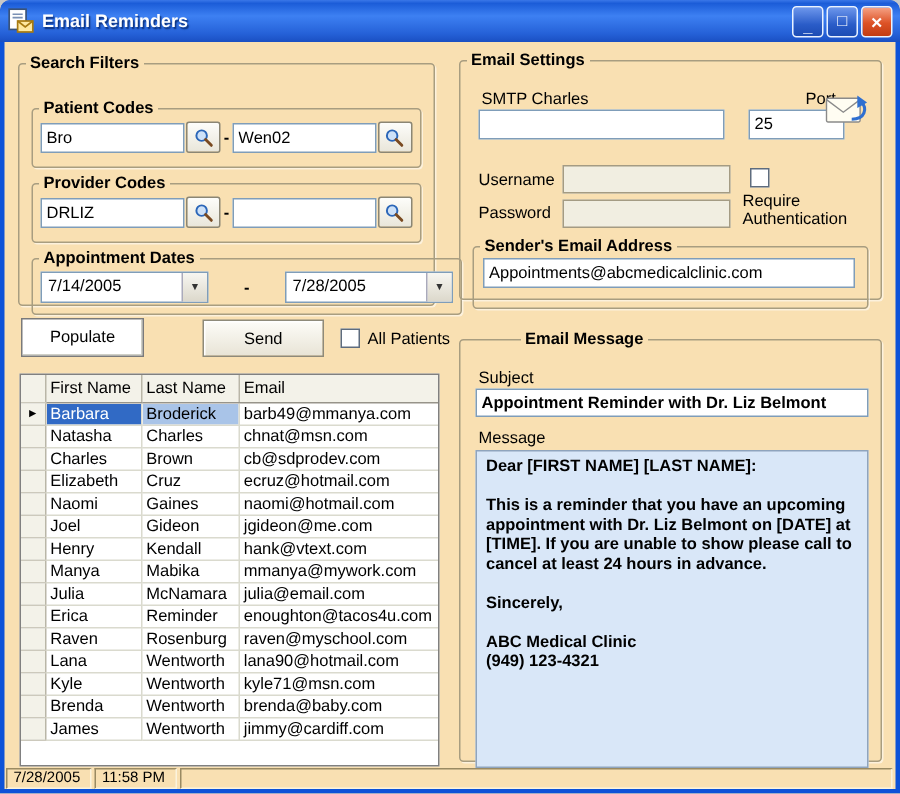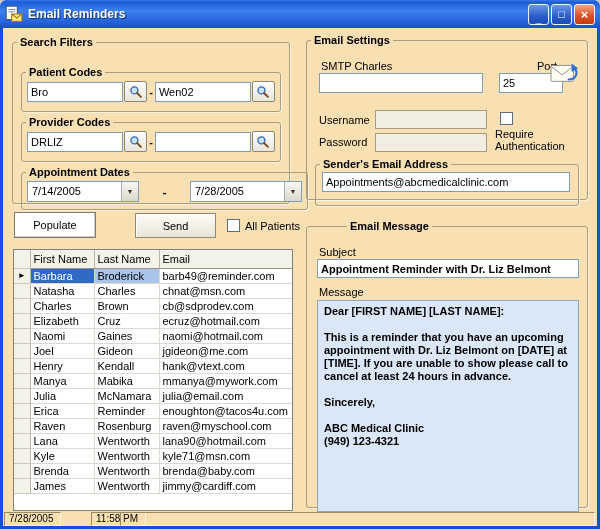--- a/index.html
+++ b/index.html
@@ -205,21 +205,21 @@
             <th>First Name</th>
             <th>Last Name</th>
             <th>Email</th>
           </tr>
         </thead>
         <tbody>
             <tr>
               <td class="rowhead">►</td>
               <td class="sel-primary">Barbara</td>
               <td class="sel-secondary">Broderick</td>
-              <td>barb49@reminder.com</td>
+              <td>barb49@mmanya.com</td>
             </tr>
             <tr>
               <td class="rowhead"></td>
               <td>Natasha</td>
               <td>Charles</td>
               <td>chnat@msn.com</td>
             </tr>
             <tr>
               <td class="rowhead"></td>
               <td>Charles</td>
@@ -347,18 +347,18 @@
 This is a reminder that you have an upcoming appointment with Dr. Liz Belmont on [DATE] at [TIME]. If you are unable to show please call to cancel at least 24 hours in advance.
 
 Sincerely,
 
 ABC Medical Clinic
 (949) 123-4321</textarea>
     </fieldset>
 
     <div class="statusbar">
       <div class="panel" style="left:1px; width:57px;">7/28/2005</div>
-      <div class="panel" style="left:60px; width:55px;margin-left:28px;">11:58 PM</div>
+      <div class="panel" style="left:60px; width:55px;">11:58 PM</div>
       <div class="panel" style="left:117px; right:2px;"></div>
     </div>
 
   </div>
 </div>
 
 </body></html>

